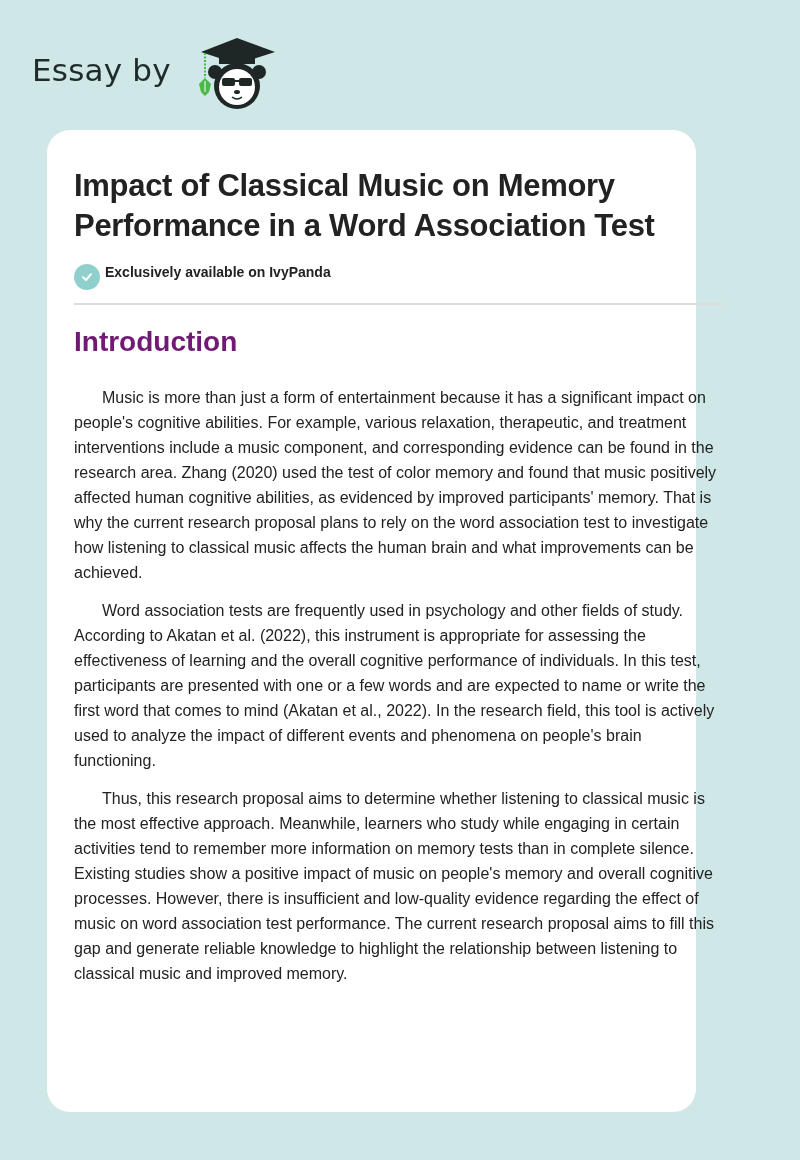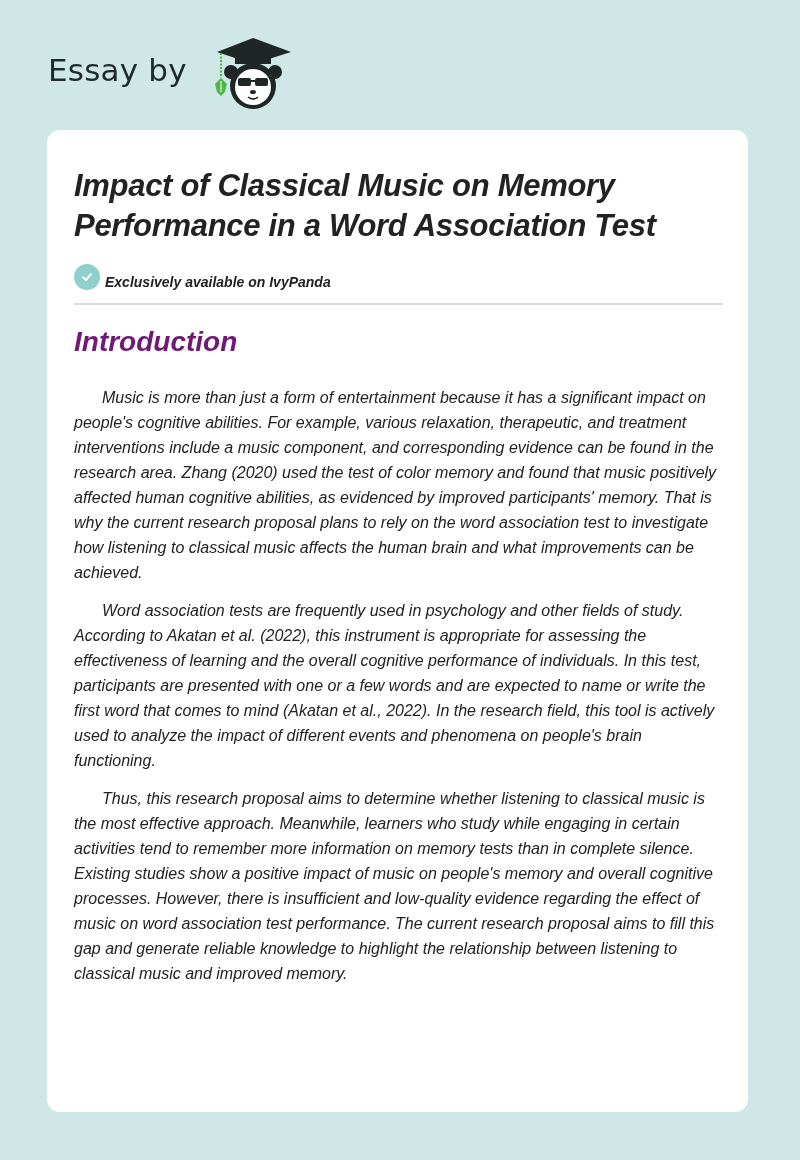--- a/index.html
+++ b/index.html
@@ -10,21 +10,21 @@
       width: 800px;
       height: 1160px;
       background: #d0e7e7;
       font-family: "Liberation Sans", sans-serif;
       color: #222;
       position: relative;
       overflow: hidden;
     }
     .header {
       position: absolute;
-      left: 48px;
+      left: 32px;
       top: 34px;
       height: 76px;
       display: flex;
       align-items: center;
     }
     .essay-by {
       font-family: "DejaVu Sans", sans-serif;
       font-size: 31px;
       color: #1f2b2b;
       letter-spacing: 0.2px;
@@ -47,44 +47,43 @@
     .brand sup {
       font-size: 14px;
       font-family: "DejaVu Sans", sans-serif;
       vertical-align: 14px;
       margin-left: 1px;
     }
     .card {
       position: absolute;
       left: 47px;
       top: 130px;
-      width: 701px;
+      width: 649px;
       height: 982px;
       background: #ffffff;
-      border-radius: 13px;
-      font-style: italic;
+      border-radius: 23px;
     }
     .title {
       position: absolute;
       left: 27px;
       top: 36px;
       width: 660px;
       margin: 0;
       font-size: 31px;
       line-height: 40px;
       font-weight: bold;
       color: #222;
       letter-spacing: -0.3px;
     }
     .exclusive {
       position: absolute;
       left: 27px;
       top: 134px;
       display: flex;
-      align-items: flex-end;
+      align-items: flex-start;
     }
     .check-badge {
       width: 26px;
       height: 26px;
       border-radius: 50%;
       background: #8fd0cc;
       display: flex;
       align-items: center;
       justify-content: center;
       margin-right: 5px;

